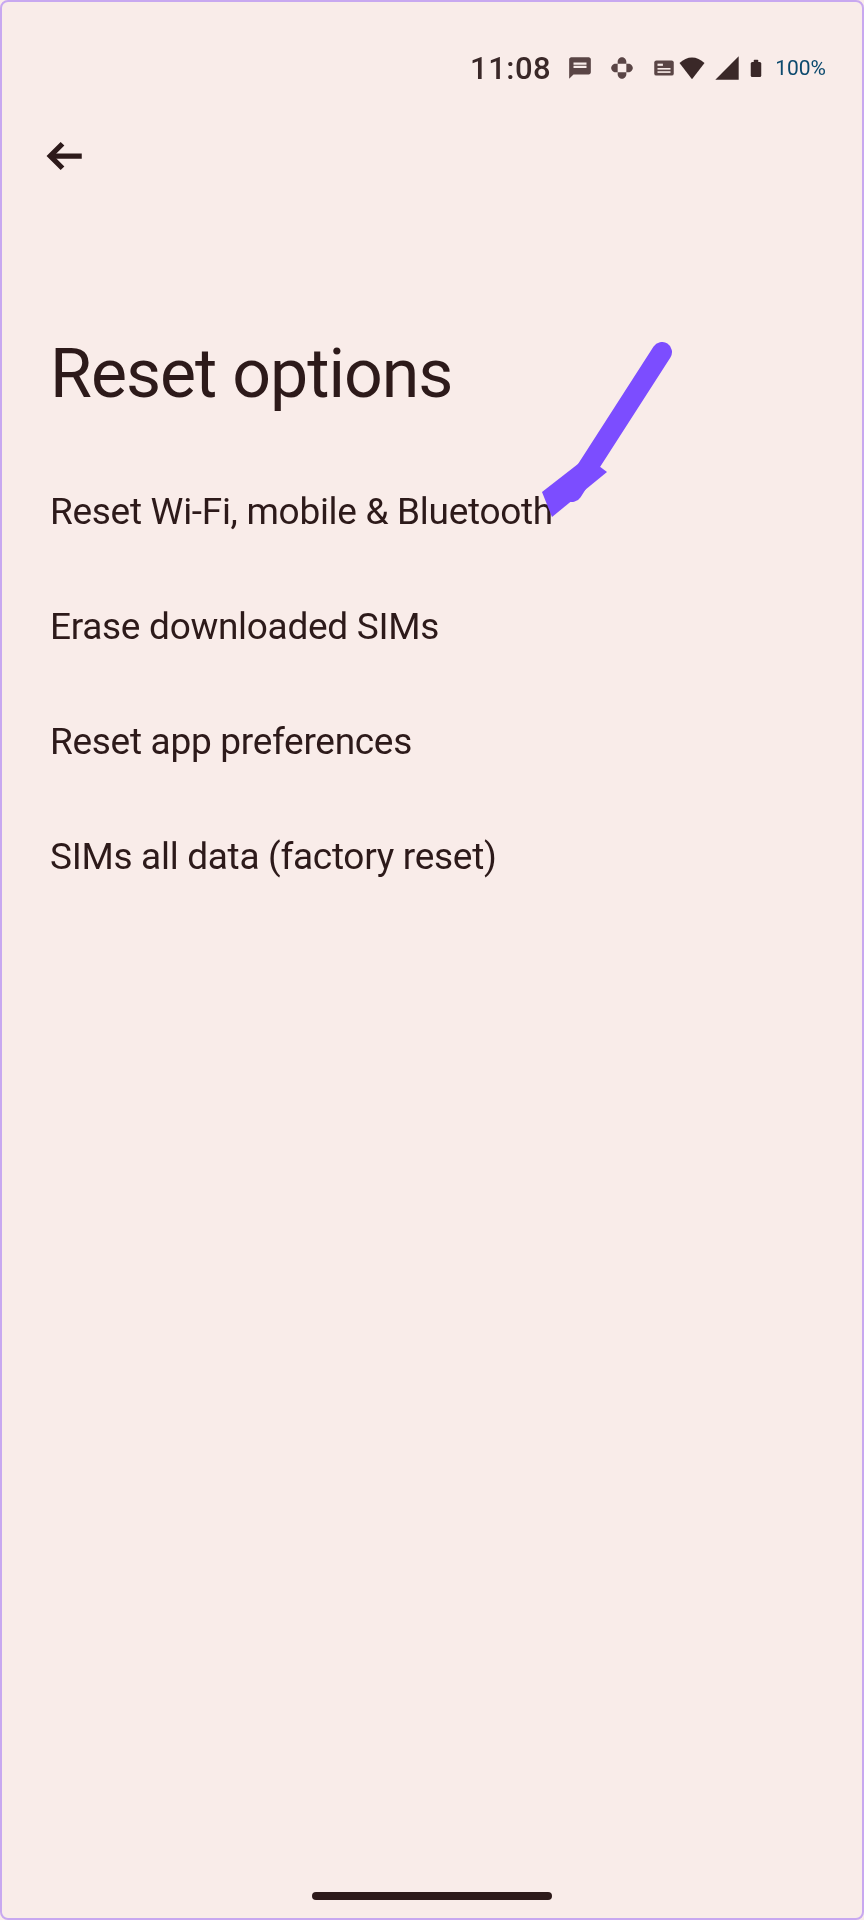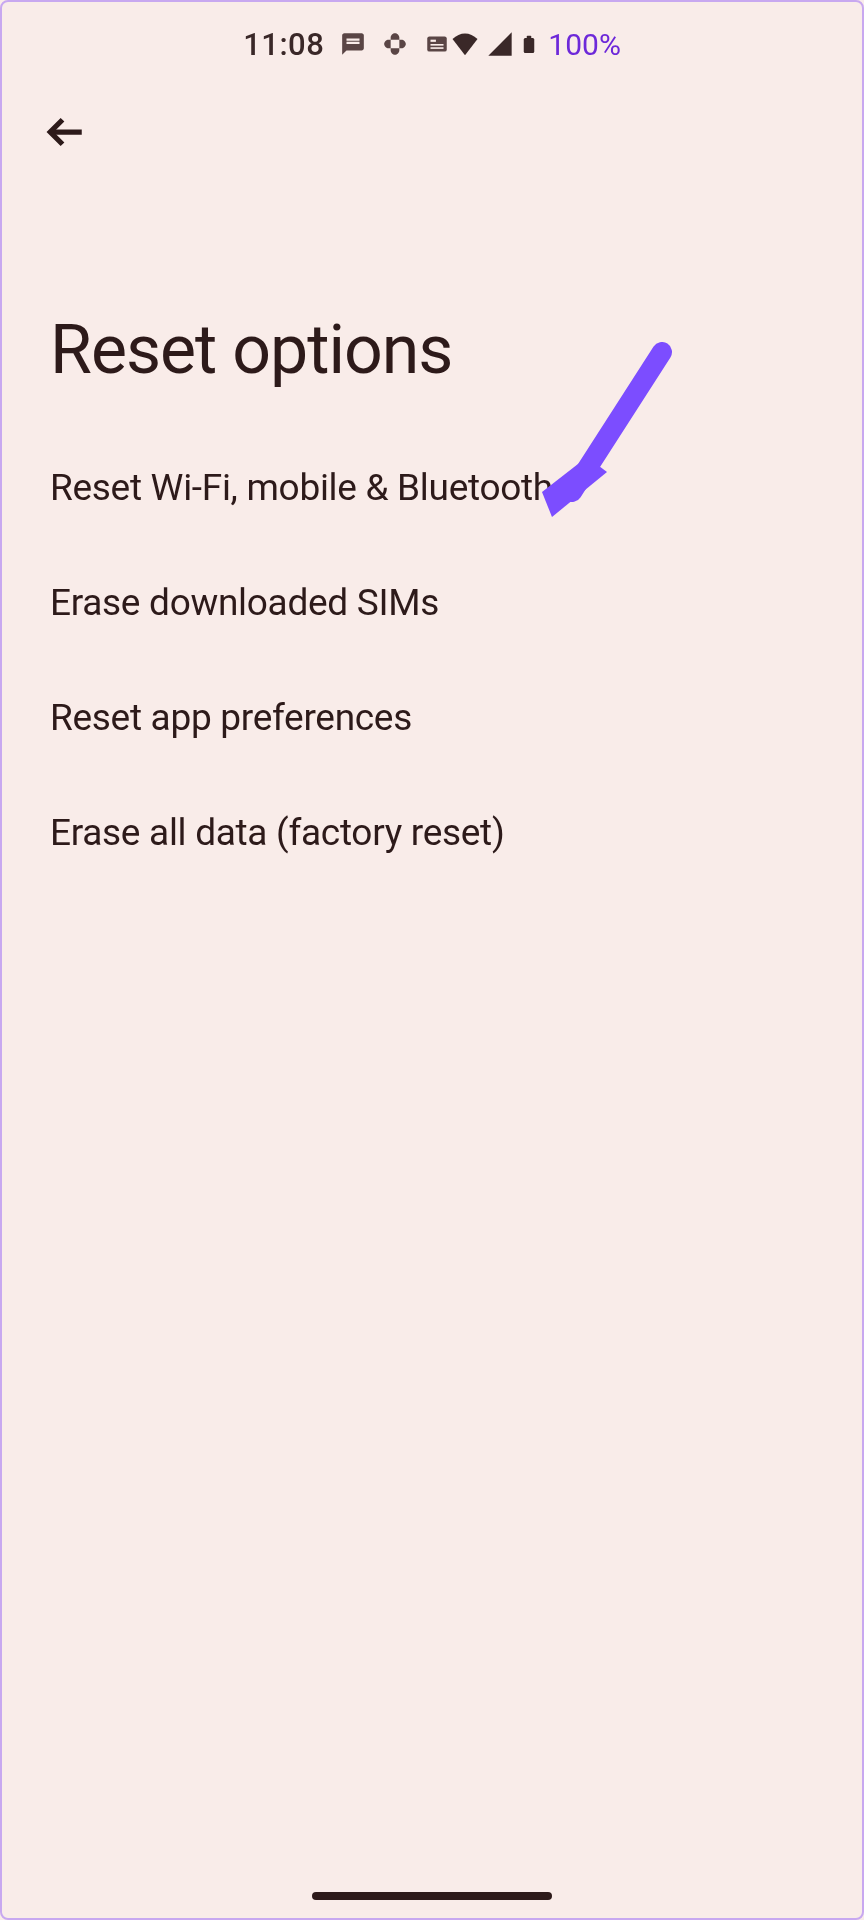--- a/index.html
+++ b/index.html
@@ -13,24 +13,25 @@
       background: #f9ece9;
       font-family: 'Roboto', 'Segoe UI', Arial, sans-serif;
       color: #2d1a1a;
       position: relative;
       overflow: hidden;
       border: 2px solid #c8a8f0;
       border-radius: 8px;
     }
     .status-bar {
       display: flex;
-      justify-content: center;
+      justify-content: flex-end;
       align-items: center;
       padding: 20px 36px 8px 36px;
       height: 72px;
+      margin-top: 24px;
     }
     .status-left {
       display: flex;
       align-items: center;
       gap: 16px;
     }
     .status-time {
       font-size: 31px;
       font-weight: 500;
       color: #3a2828;
@@ -40,23 +41,23 @@
       width: 26px;
       height: 26px;
       fill: #5a4545;
     }
     .status-right {
       display: flex;
       align-items: center;
       gap: 6px;
     }
     .battery-text {
-      font-size: 30px;
+      font-size: 21px;
       font-weight: 400;
-      color: #6d28d9;
+      color: #0c4a6e;
       margin-left: 4px;
     }
     .header {
       padding: 30px 36px 0 36px;
     }
     .back-button {
       width: 56px;
       height: 56px;
       display: flex;
       align-items: center;
@@ -150,21 +151,21 @@
     </svg>
   </div>
 </div>
 
 <h1 class="page-title">Reset options</h1>
 
 <div class="options-list">
   <div class="option-item">Reset Wi-Fi, mobile &amp; Bluetooth</div>
   <div class="option-item">Erase downloaded SIMs</div>
   <div class="option-item">Reset app preferences</div>
-  <div class="option-item">Erase all data (factory reset)</div>
+  <div class="option-item">SIMs all data (factory reset)</div>
 </div>
 
 <svg class="arrow-annotation" viewBox="0 0 140 180">
   <defs>
     <marker id="arrowhead" markerWidth="11" markerHeight="11" refX="4" refY="5" orient="auto">
       <polygon points="0 0, 10 5, 0 10, 3 5" fill="#7c4dff"></polygon>
     </marker>
   </defs>
   <line x1="120" y1="10" x2="30" y2="150" stroke="#7c4dff" stroke-width="20" stroke-linecap="round"></line>
   <polygon points="10 175, 65 130, 45 115, 0 150" fill="#7c4dff"></polygon>

